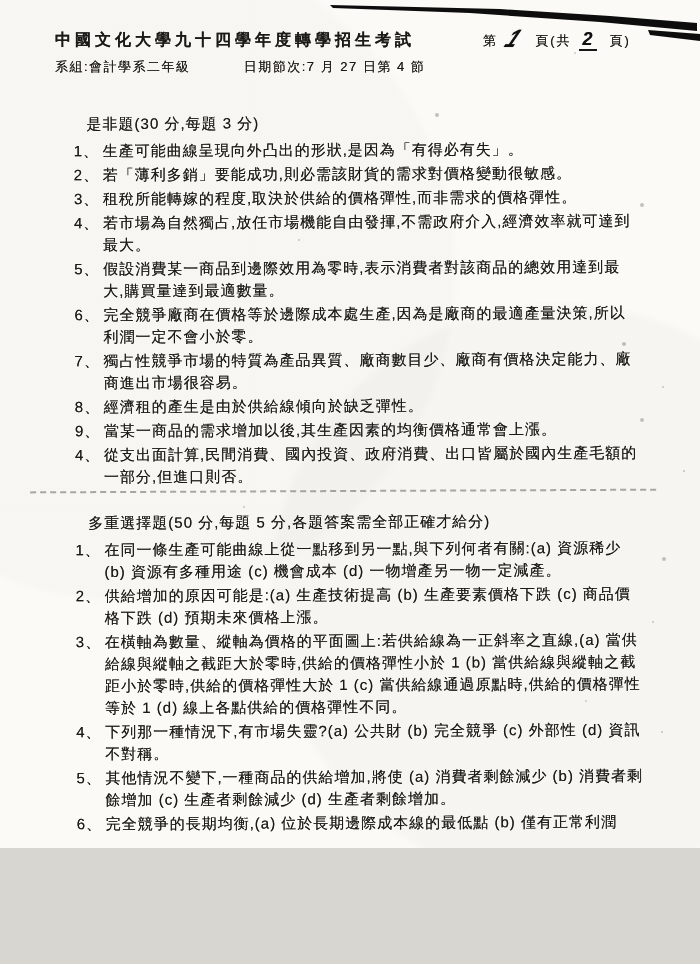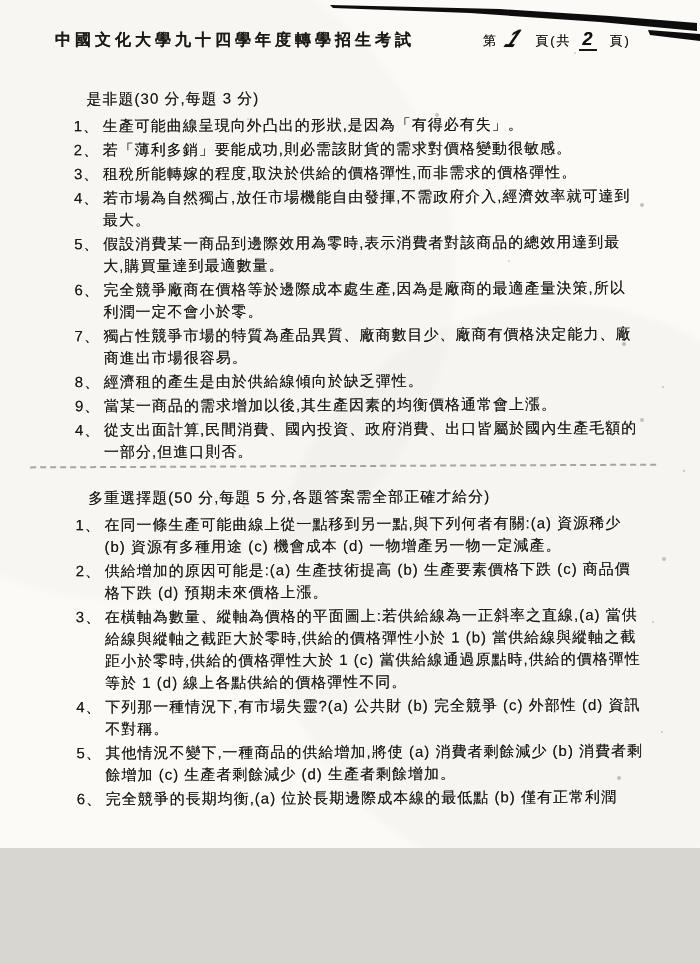--- a/index.html
+++ b/index.html
@@ -104,20 +104,24 @@
 
   <div class="speckles"></div>
 
   <div class="header">
     <h1 class="title">中國文化大學九十四學年度轉學招生考試</h1>
 
     <div class="page-marker">
       <span>第</span><span class="hw hw-one">1</span><span>頁(共</span><span class="hw hw-two">2</span><span>頁)</span>
     </div>
 
+    <div class="meta-row">
+      <span>系組:會計學系二年級</span>
+      <span class="meta-date">日期節次:7 月 27 日第 4 節</span>
+    </div>
 
   </div>
 
   <div class="body">
 
     <section class="section-tf">
       <div class="section-heading">是非題(30 分,每題 3 分)</div>
       <div id="tf-list">
           <div class="q"><span class="qnum">1、</span><span class="qtext">生產可能曲線呈現向外凸出的形狀,是因為「有得必有失」。</span></div>
           <div class="q"><span class="qnum">2、</span><span class="qtext">若「薄利多銷」要能成功,則必需該財貨的需求對價格變動很敏感。</span></div>

